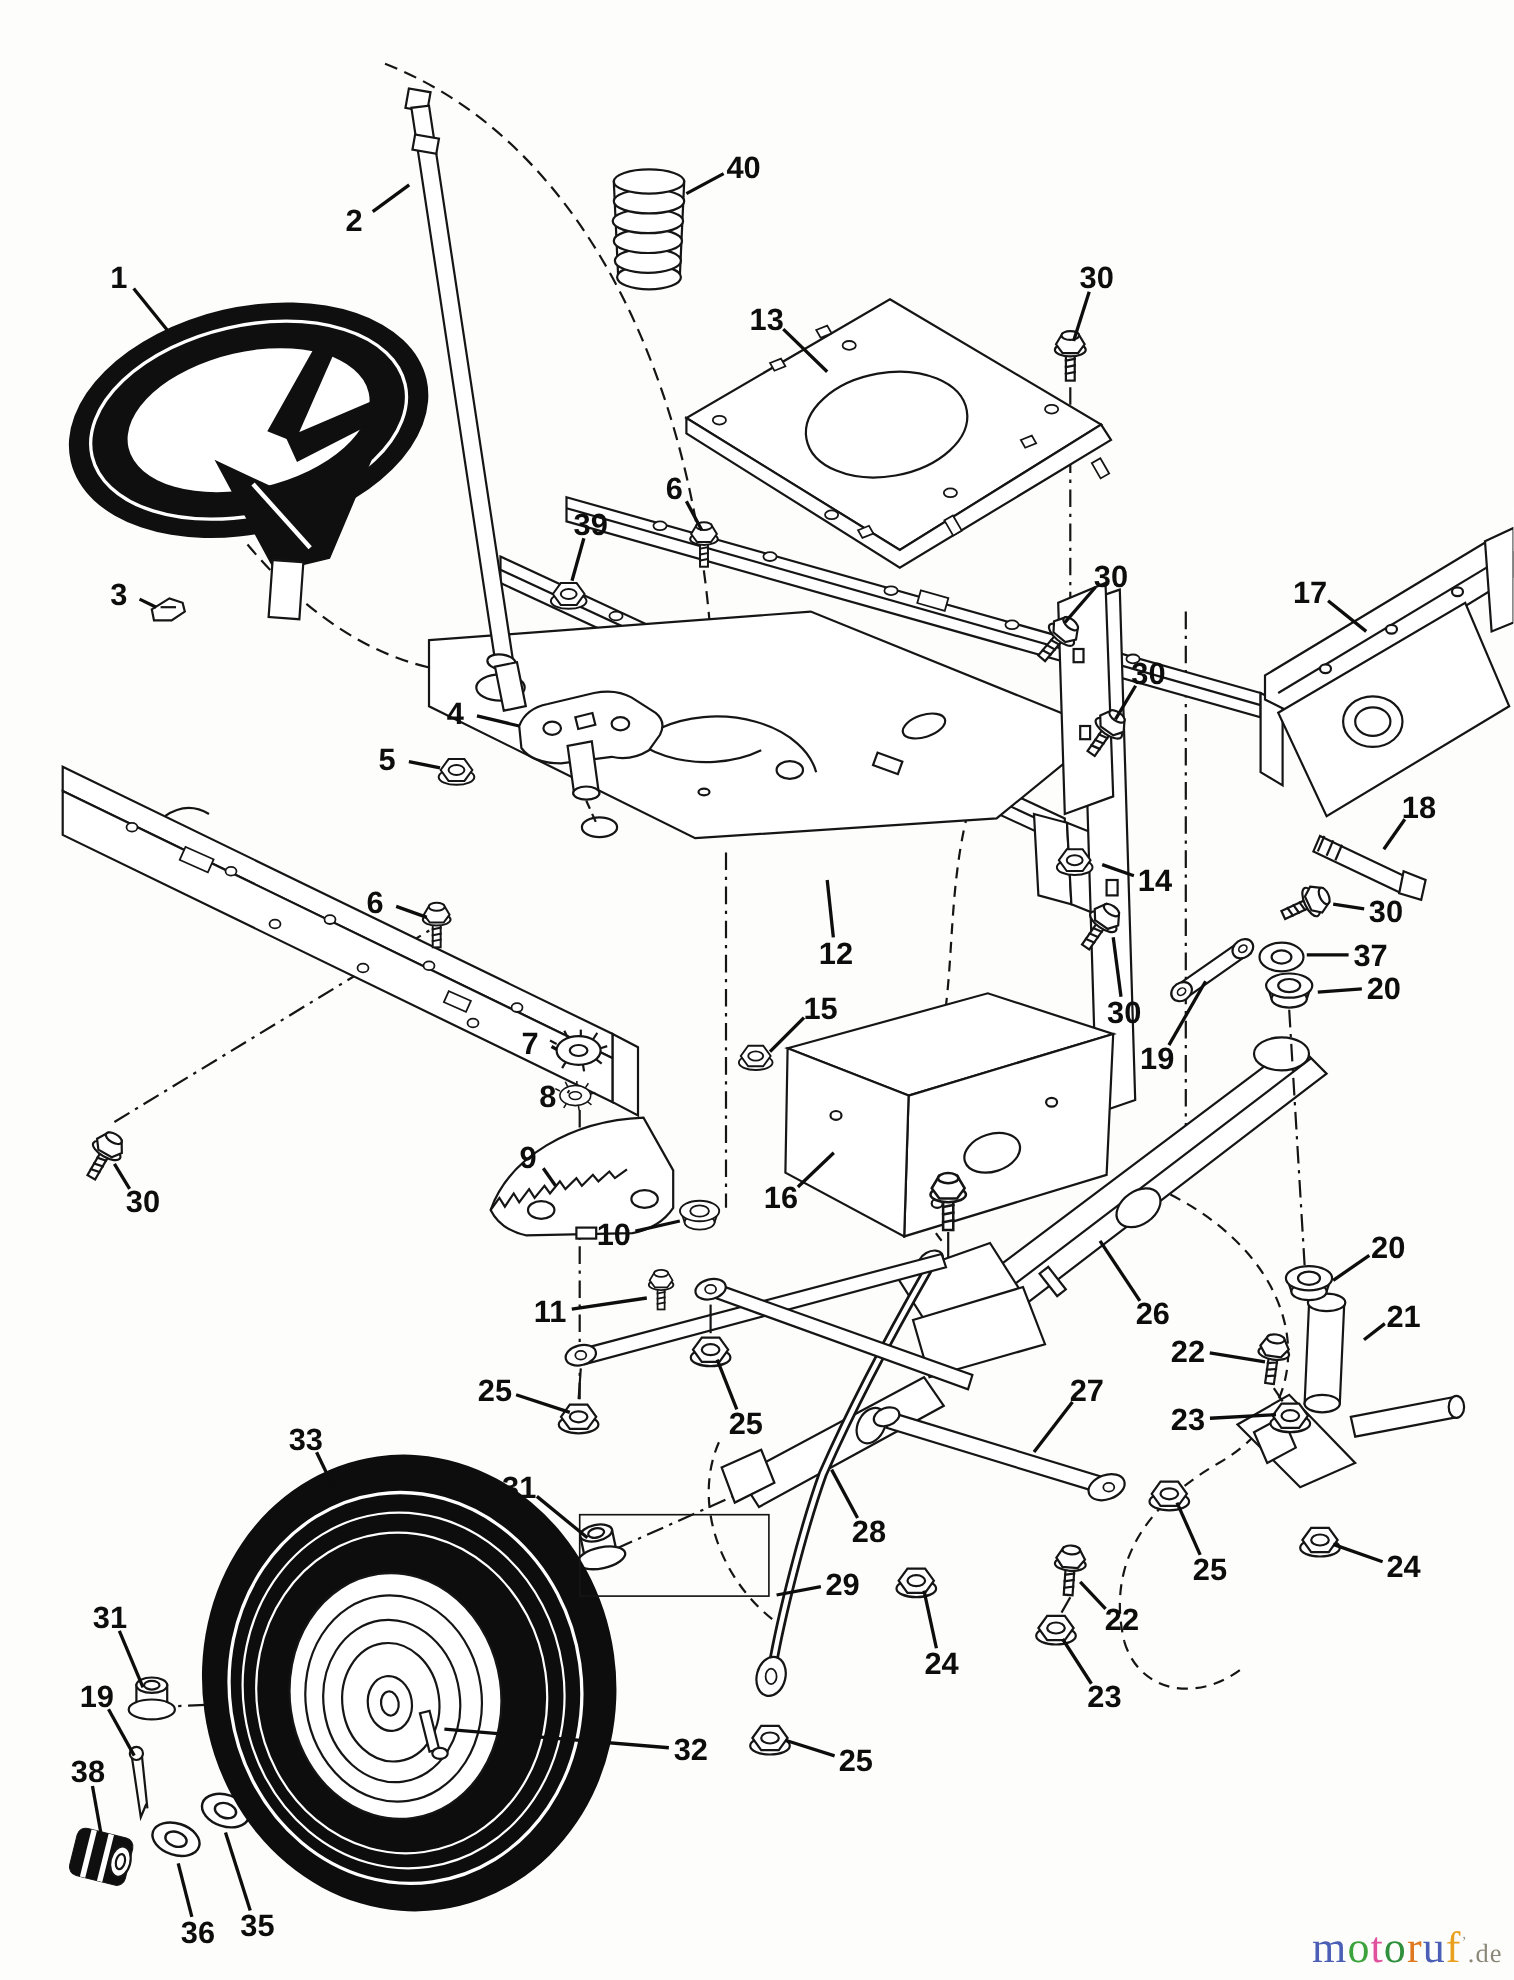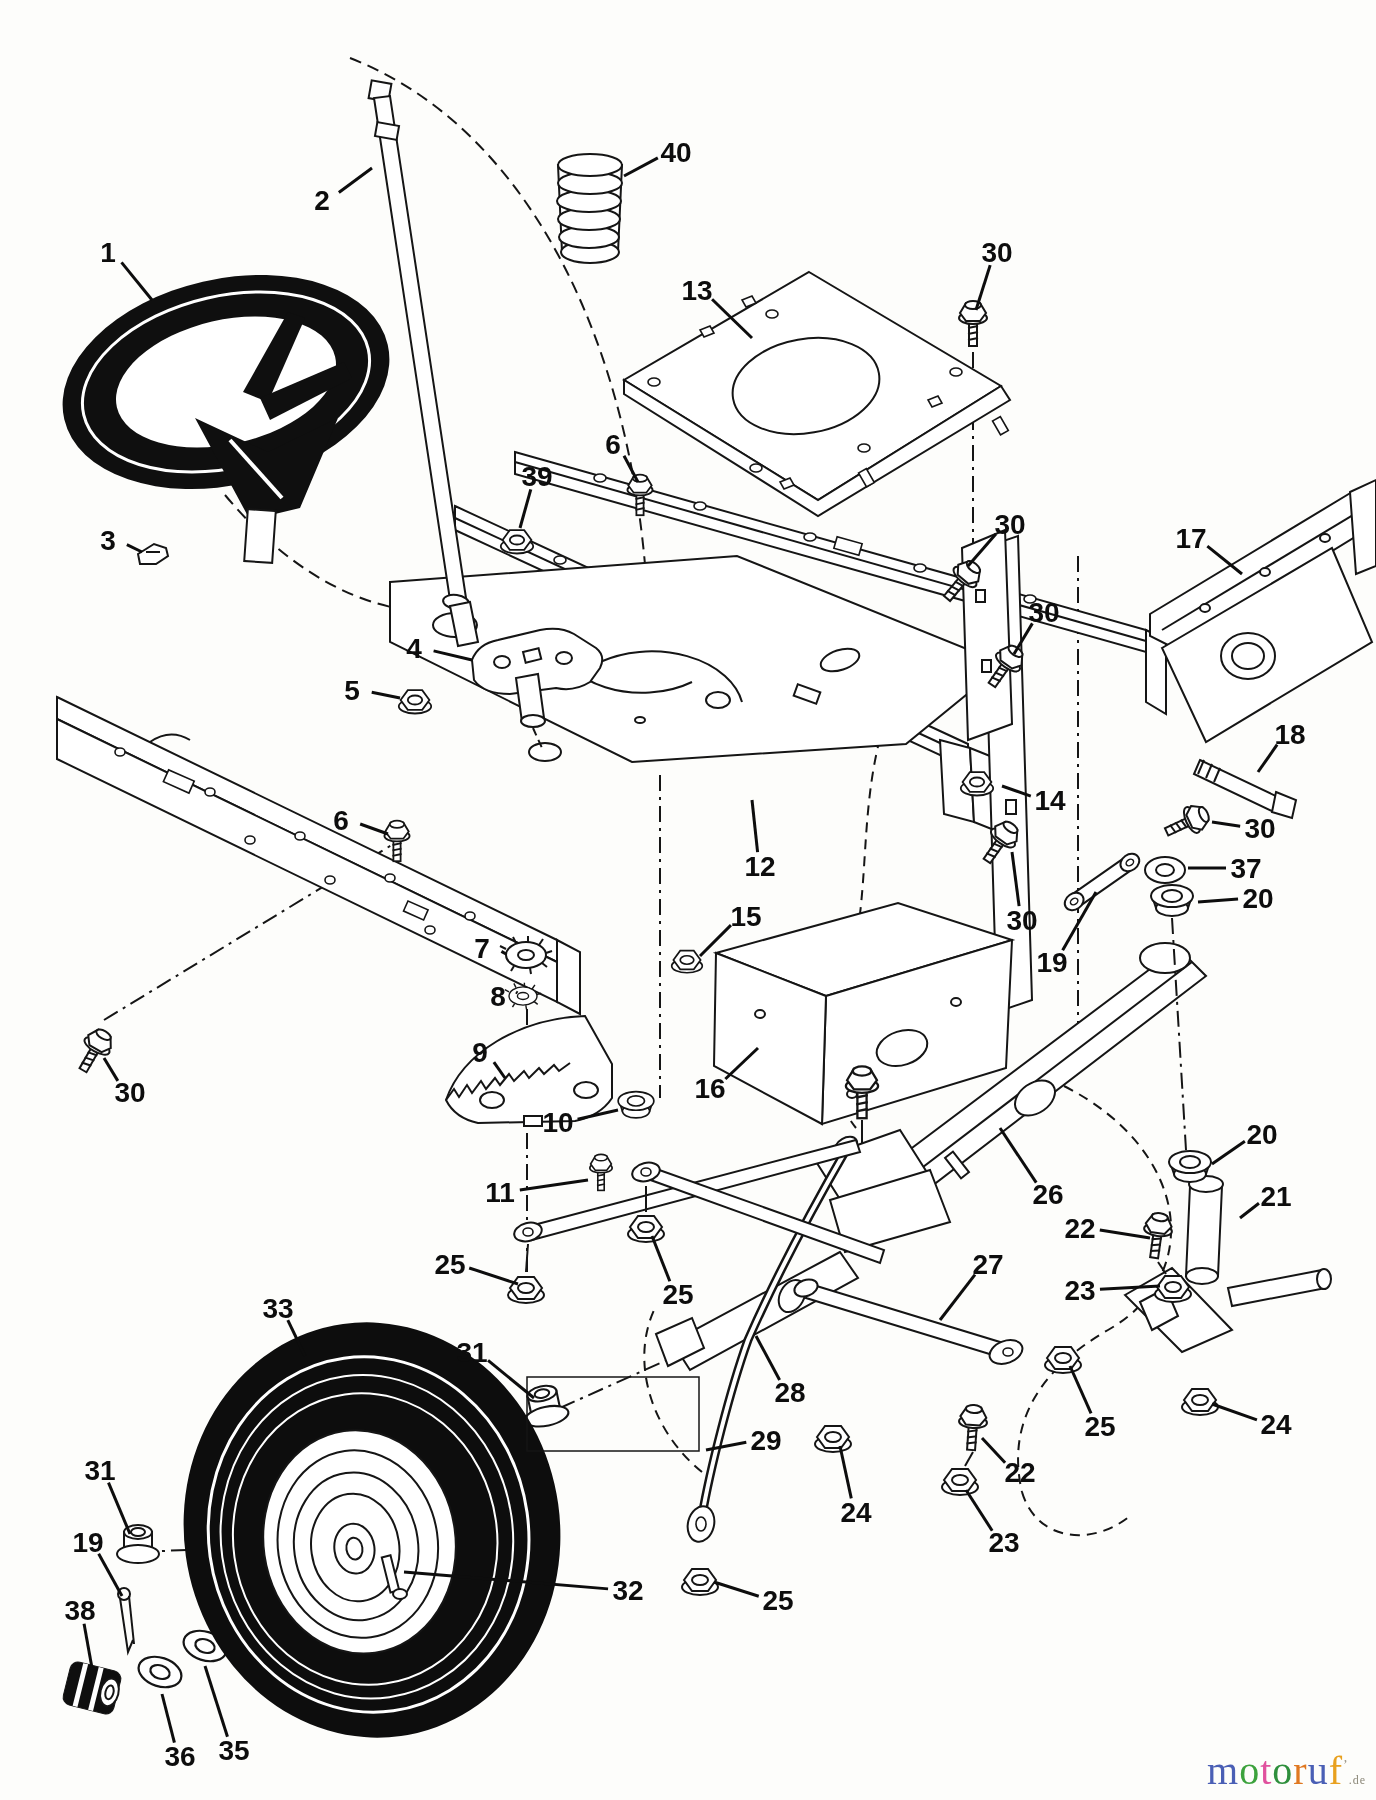--- a/index.html
+++ b/index.html
@@ -4,21 +4,21 @@
 <style>
   html,body{margin:0;padding:0;background:#ffffff;}
   #stage{position:relative;width:1376px;height:1800px;background:#fdfdfb;overflow:hidden;
          font-family:"Liberation Sans", sans-serif;}
   svg{position:absolute;left:0;top:0;}
   .ln{stroke:#151515;fill:none;stroke-width:2;}
   .fw{stroke:#151515;fill:#ffffff;stroke-width:2;}
   .callout{font-family:"Liberation Sans",sans-serif;font-weight:bold;font-size:28px;fill:#0d0d0d;}
   #logo{position:absolute;right:10px;bottom:6px;font-family:"Liberation Serif",serif;
         font-size:40px;letter-spacing:1px;white-space:nowrap;text-decoration:none;cursor:pointer;}
-  #logo .dom{font-size:12px;margin-top:28px;}
+  #logo .dom{font-size:24px;margin-top:28px;}
   #logo .tick{font-size:14px;vertical-align:super;}
 </style>
 </head>
 <body>
 
 <div id="stage">
 <svg width="1376" height="1800" viewBox="0 0 1376 1800">
 
   <defs>
     <g id="nut">

